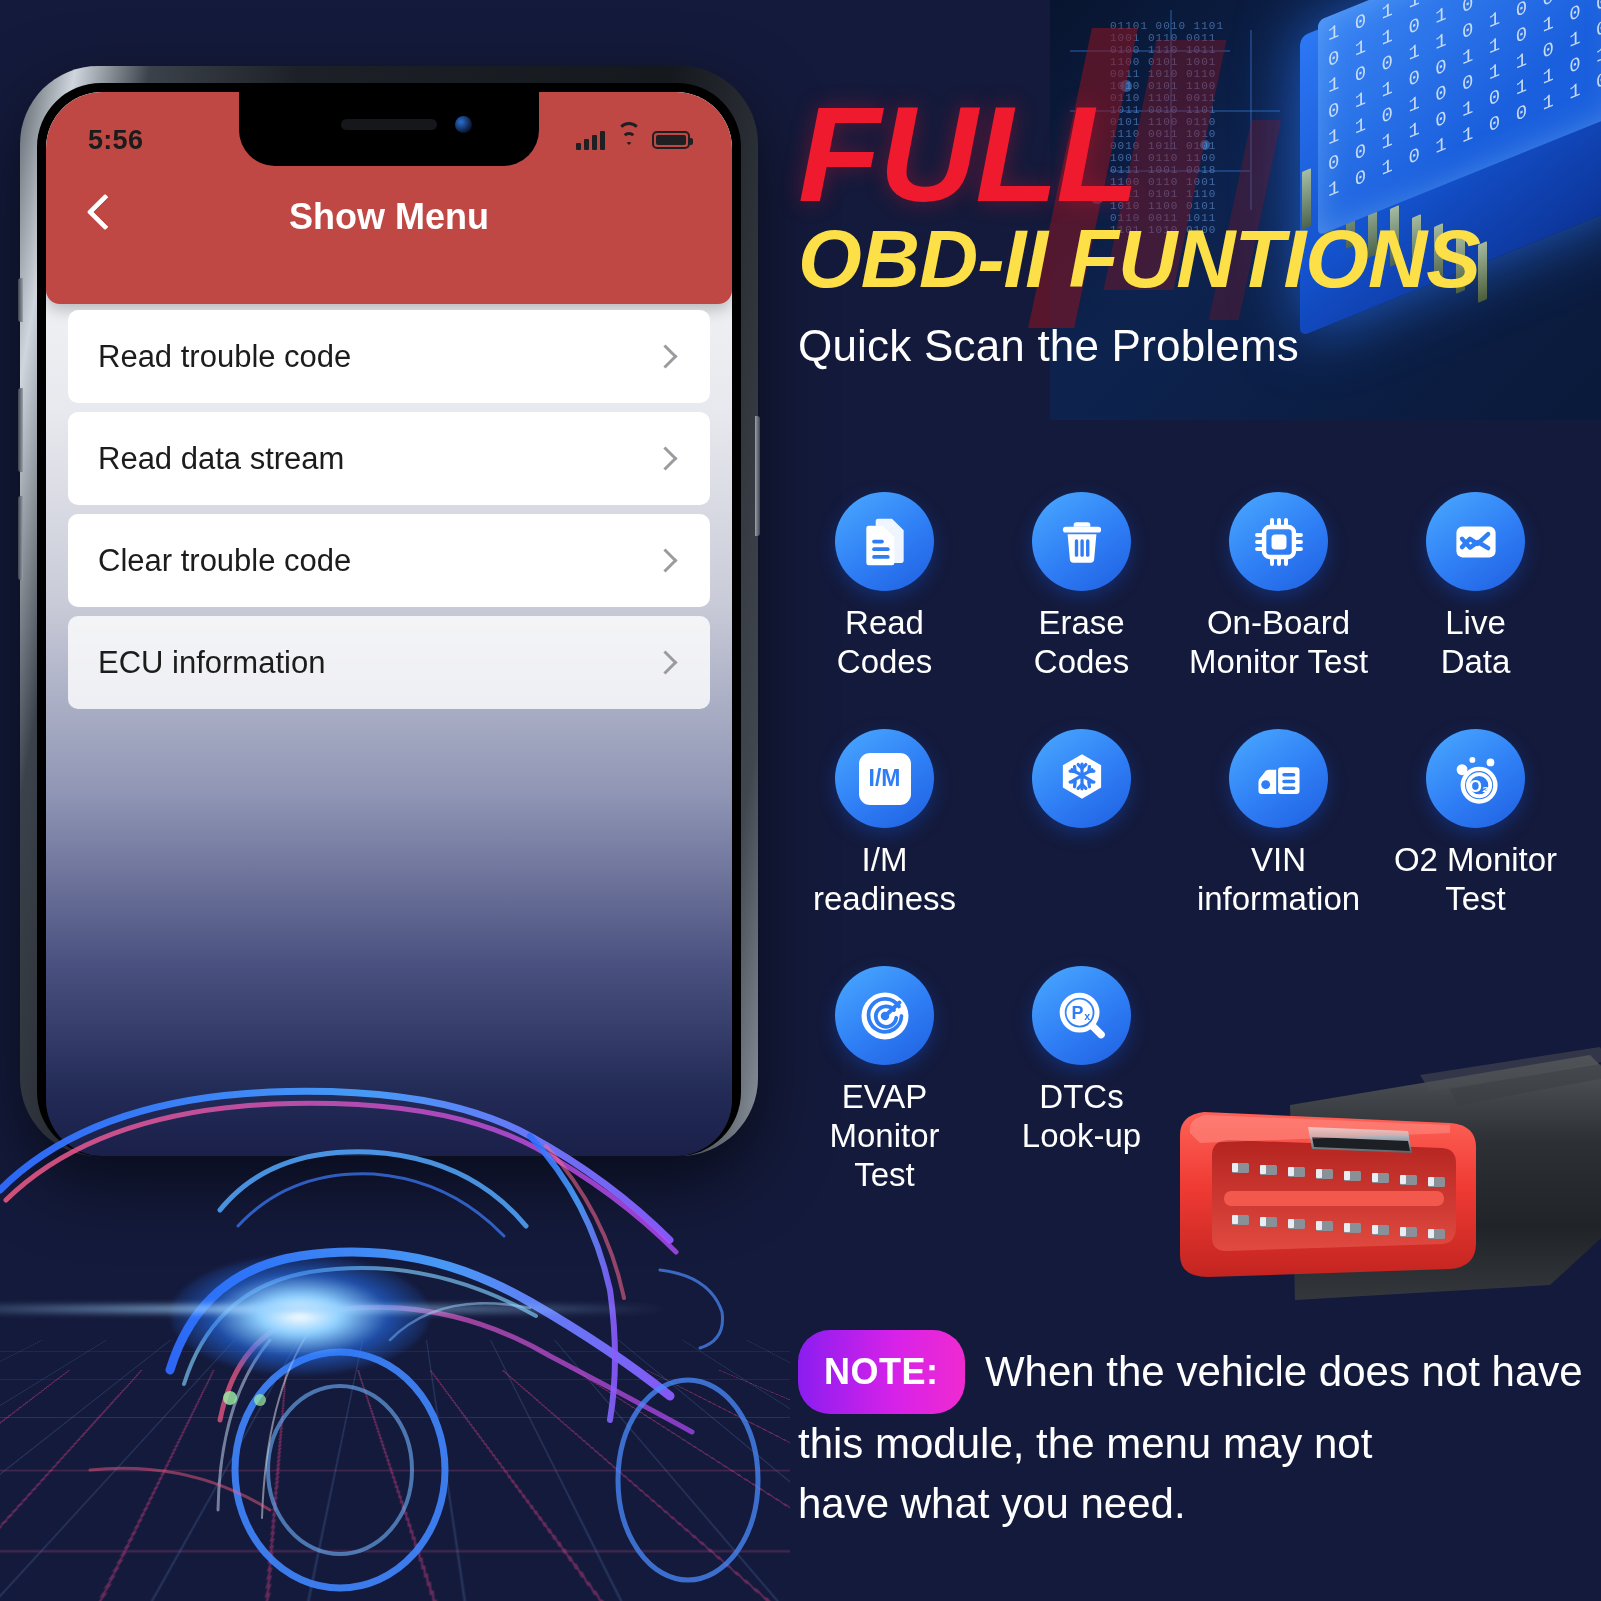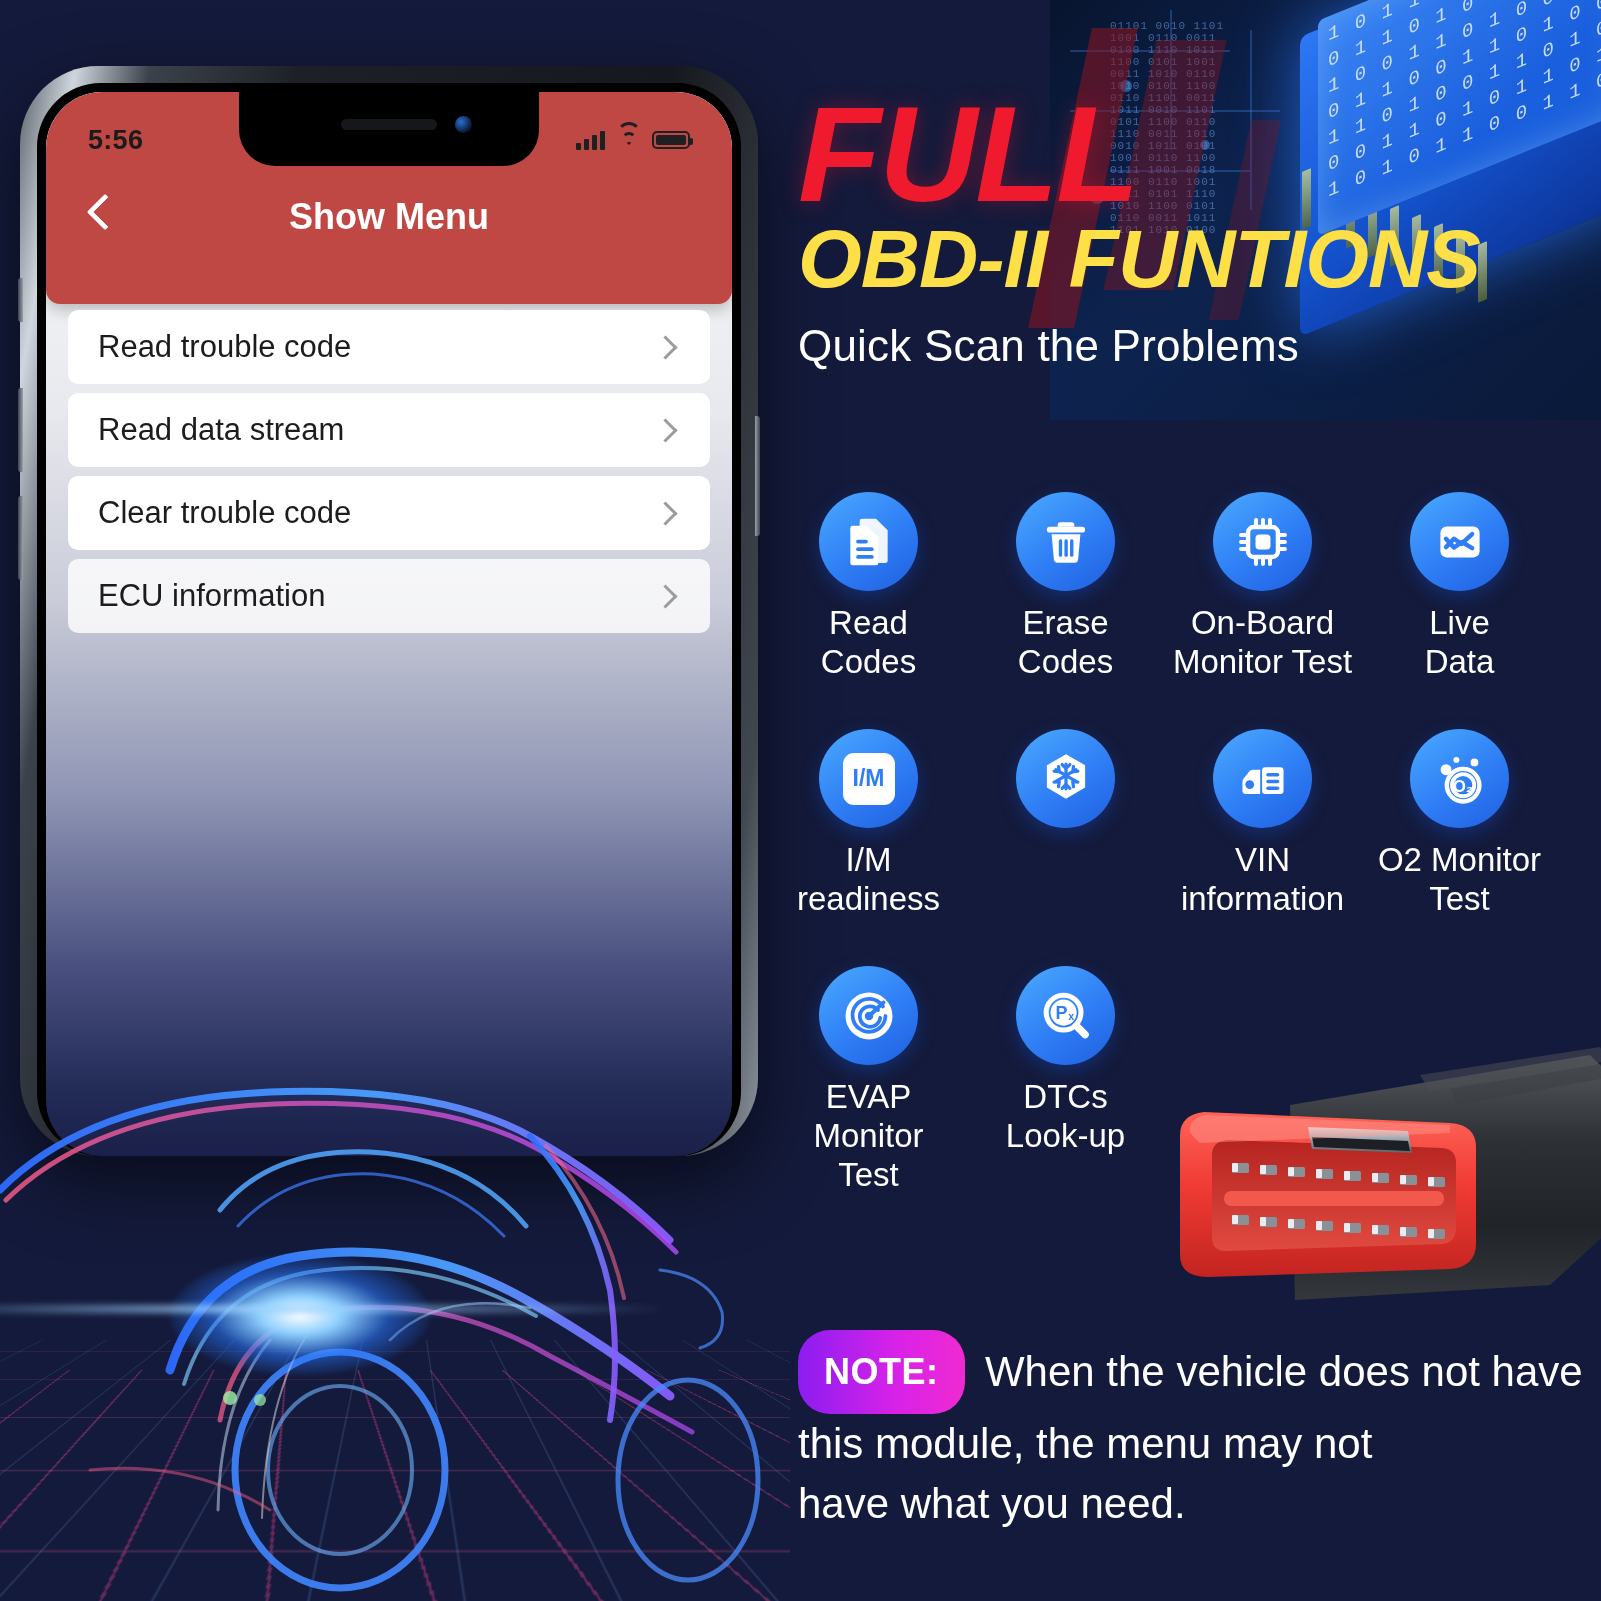--- a/index.html
+++ b/index.html
@@ -92,39 +92,39 @@
   .batt{width:38px;height:18px;border:2.5px solid #201f22;border-radius:5px;position:relative;padding:2px;}
   .batt i{display:block;height:100%;background:#201f22;border-radius:2px;}
   .batt:after{content:"";position:absolute;right:-5px;top:5px;width:3px;height:7px;background:#201f22;border-radius:0 2px 2px 0;}
   .navtitle{position:absolute;left:0;right:0;top:104px;text-align:center;color:#fff;
      font-size:36px;font-weight:700;z-index:8;}
   .backchev{position:absolute;left:40px;top:100px;z-index:8;width:30px;height:44px;}
   .backchev:before{content:"";position:absolute;left:6px;top:7px;width:21px;height:21px;
      border-left:5px solid #fff;border-bottom:5px solid #fff;transform:rotate(45deg);border-radius:2px;}
 
   .list{position:absolute;left:0;right:0;top:218px;z-index:5;padding:0 22px;}
-  .row{position:relative;height:74px;background:#fff;border-radius:10px;margin-bottom:9px;
+  .row{position:relative;height:93px;background:#fff;border-radius:10px;margin-bottom:9px;
      display:flex;align-items:center;justify-content:space-between;padding:0 30px;}
   .row:last-child{background:rgba(255,255,255,.80);}
   .row-label{font-size:31px;color:#1c1c1c;}
   .chev{width:17px;height:17px;border-right:3px solid #9a9a9f;border-top:3px solid #9a9a9f;
      transform:rotate(45deg);margin-right:6px;}
 
   .sidebtn{position:absolute;left:-2px;background:linear-gradient(90deg,#3d434c,#9aa2ac);border-radius:3px 0 0 3px;}
   .sidebtn.r{left:auto;right:-2px;border-radius:0 3px 3px 0;background:linear-gradient(270deg,#3d434c,#9aa2ac);}
 
   
   .headline{position:absolute;left:798px;top:92px;width:790px;z-index:5;}
   .full{font-size:136px;font-weight:900;font-style:italic;color:#ef1a2d;letter-spacing:-2px;
      line-height:.92;text-shadow:0 0 22px rgba(230,20,45,.35);}
   .obdii{font-size:82px;font-weight:900;font-style:italic;color:#fde047;letter-spacing:-1px;
      line-height:1.02;margin-top:0;white-space:nowrap;}
   .sub{font-size:44px;color:#fff;font-weight:400;margin-top:20px;letter-spacing:.2px;}
 
-  .grid-icons{position:absolute;left:770px;top:492px;width:800px;z-index:5;}
+  .grid-icons{position:absolute;left:786px;top:492px;width:800px;z-index:5;}
   .irow{display:flex;}
   .cell{width:197px;text-align:center;}
   .ico{width:99px;height:99px;border-radius:50%;margin:0 auto;position:relative;
      background:linear-gradient(145deg,#4aaaff 0%,#2f7ef5 55%,#1f5fe0 100%);
      box-shadow:0 6px 18px rgba(20,70,180,.45);display:flex;align-items:center;justify-content:center;}
   .cap{margin-top:13px;color:#fff;font-size:33px;line-height:1.17;}
   .r2{margin-top:48px;}
   .r3{margin-top:48px;}
 
   

